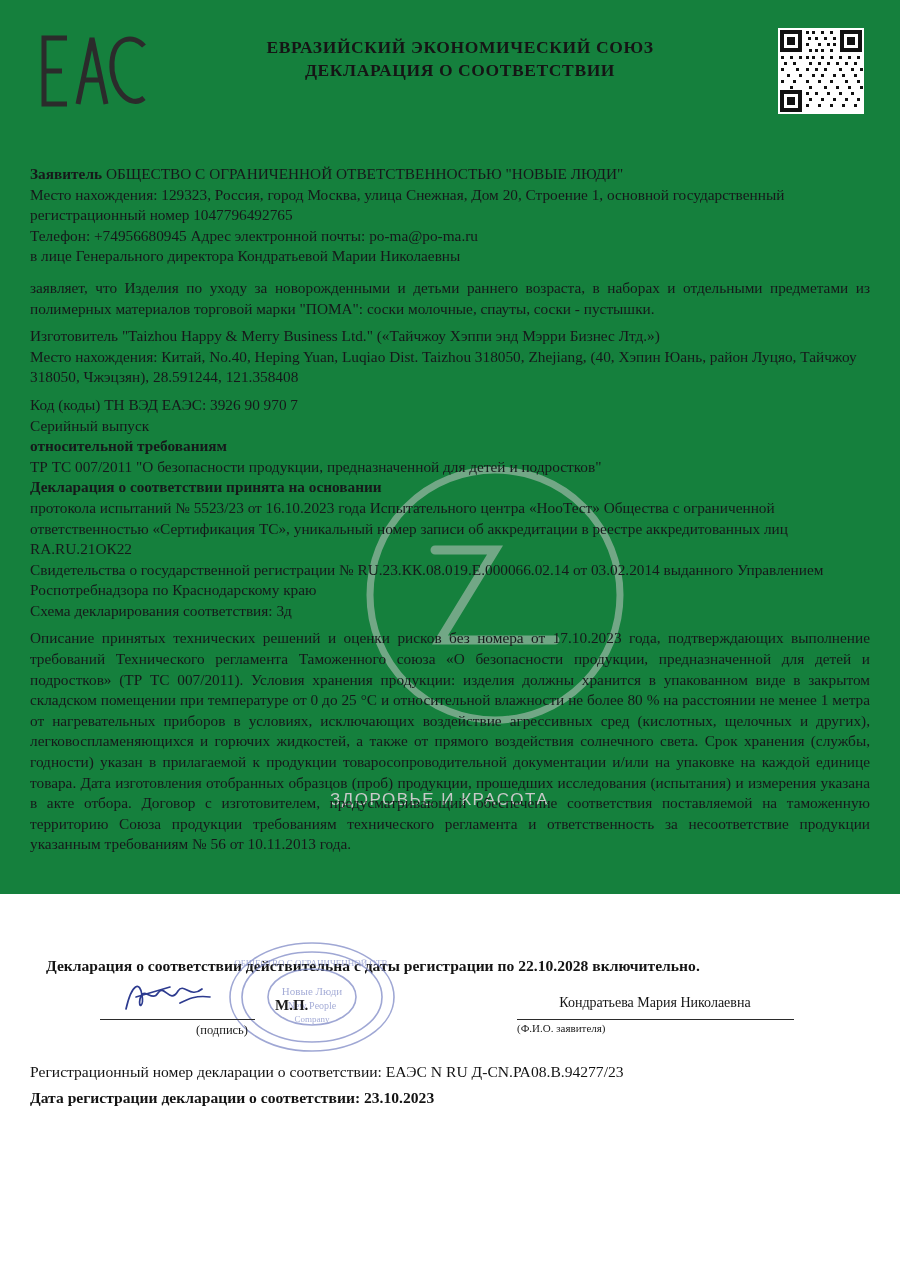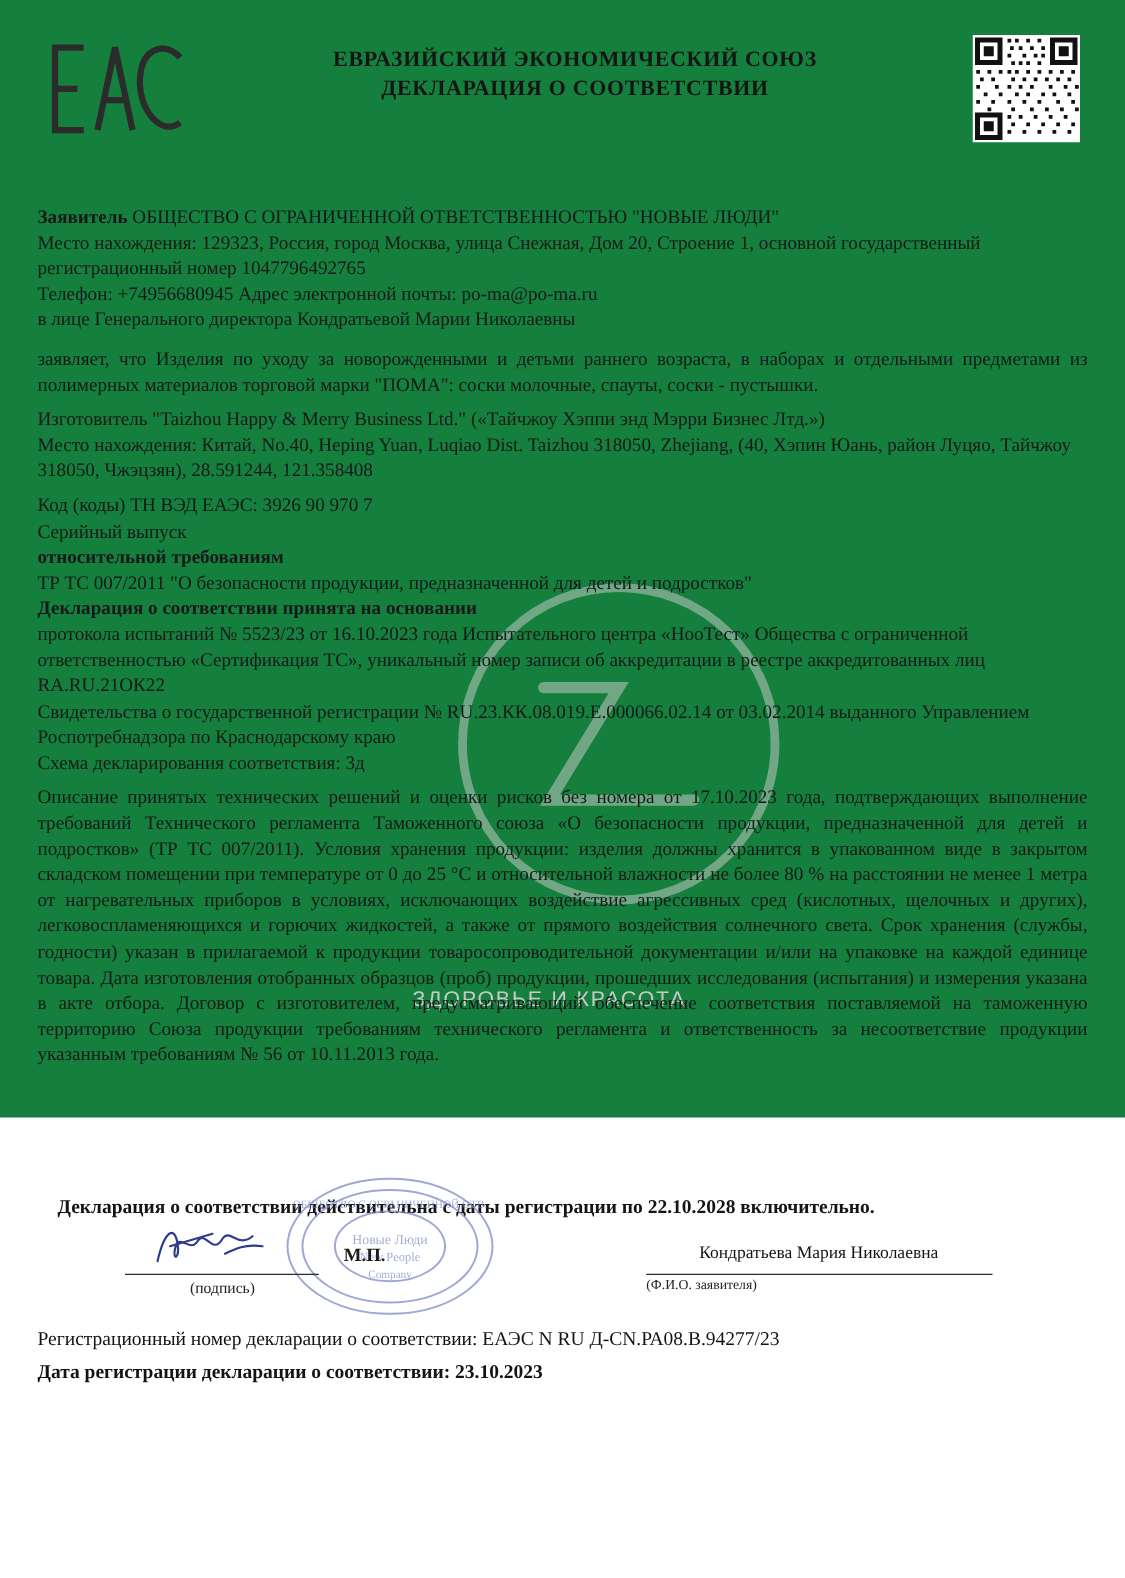--- a/index.html
+++ b/index.html
@@ -143,21 +143,21 @@
     top: -8px;
     width: 110px;
     height: 40px;
     pointer-events: none;
   }
   .sig-left-label {
     position: absolute;
     left: 78px;
     top: 38px;
     width: 140px;
-    text-align: center;
+    text-align: right;
     font-size: 12.5px;
     color: #222;
   }
   .sig-left-rule {
     position: absolute;
     left: 70px;
     top: 34px;
     width: 155px;
     border-top: 1px solid #2b2b2b;
   }

